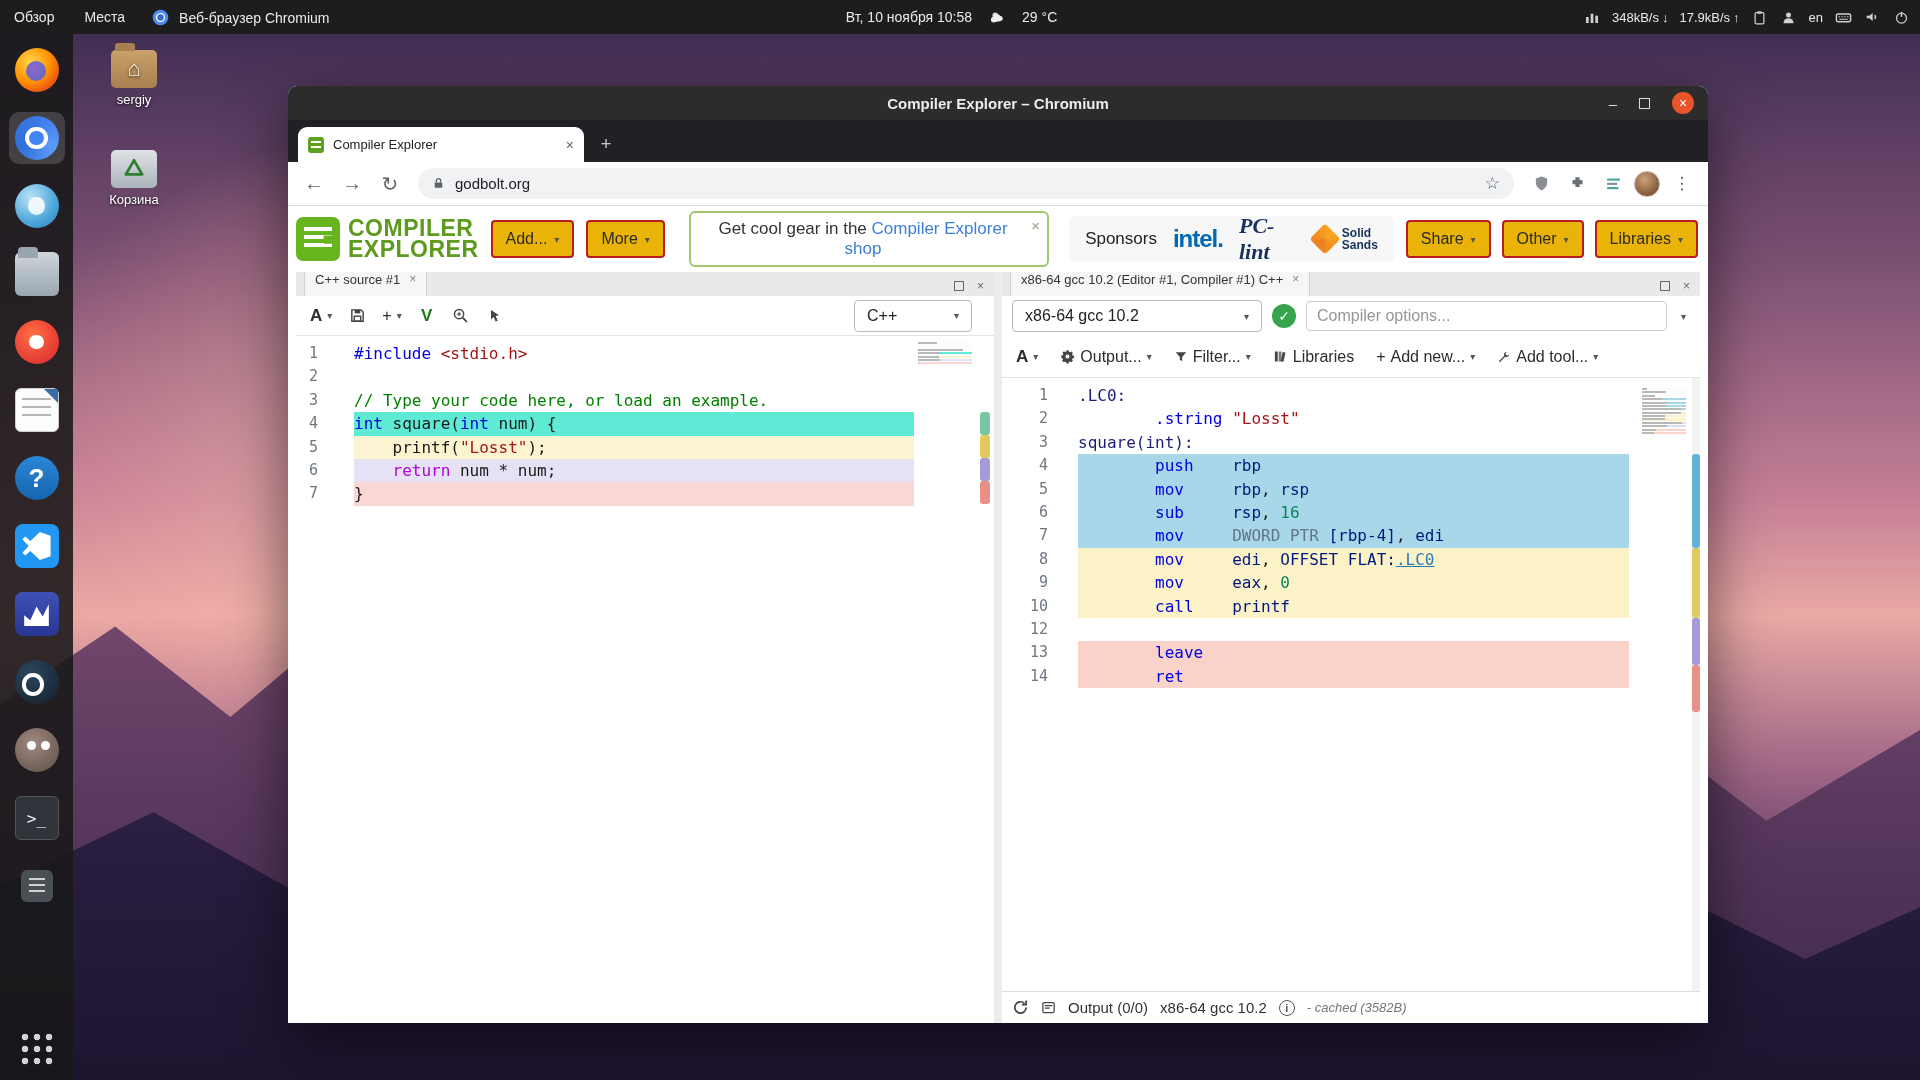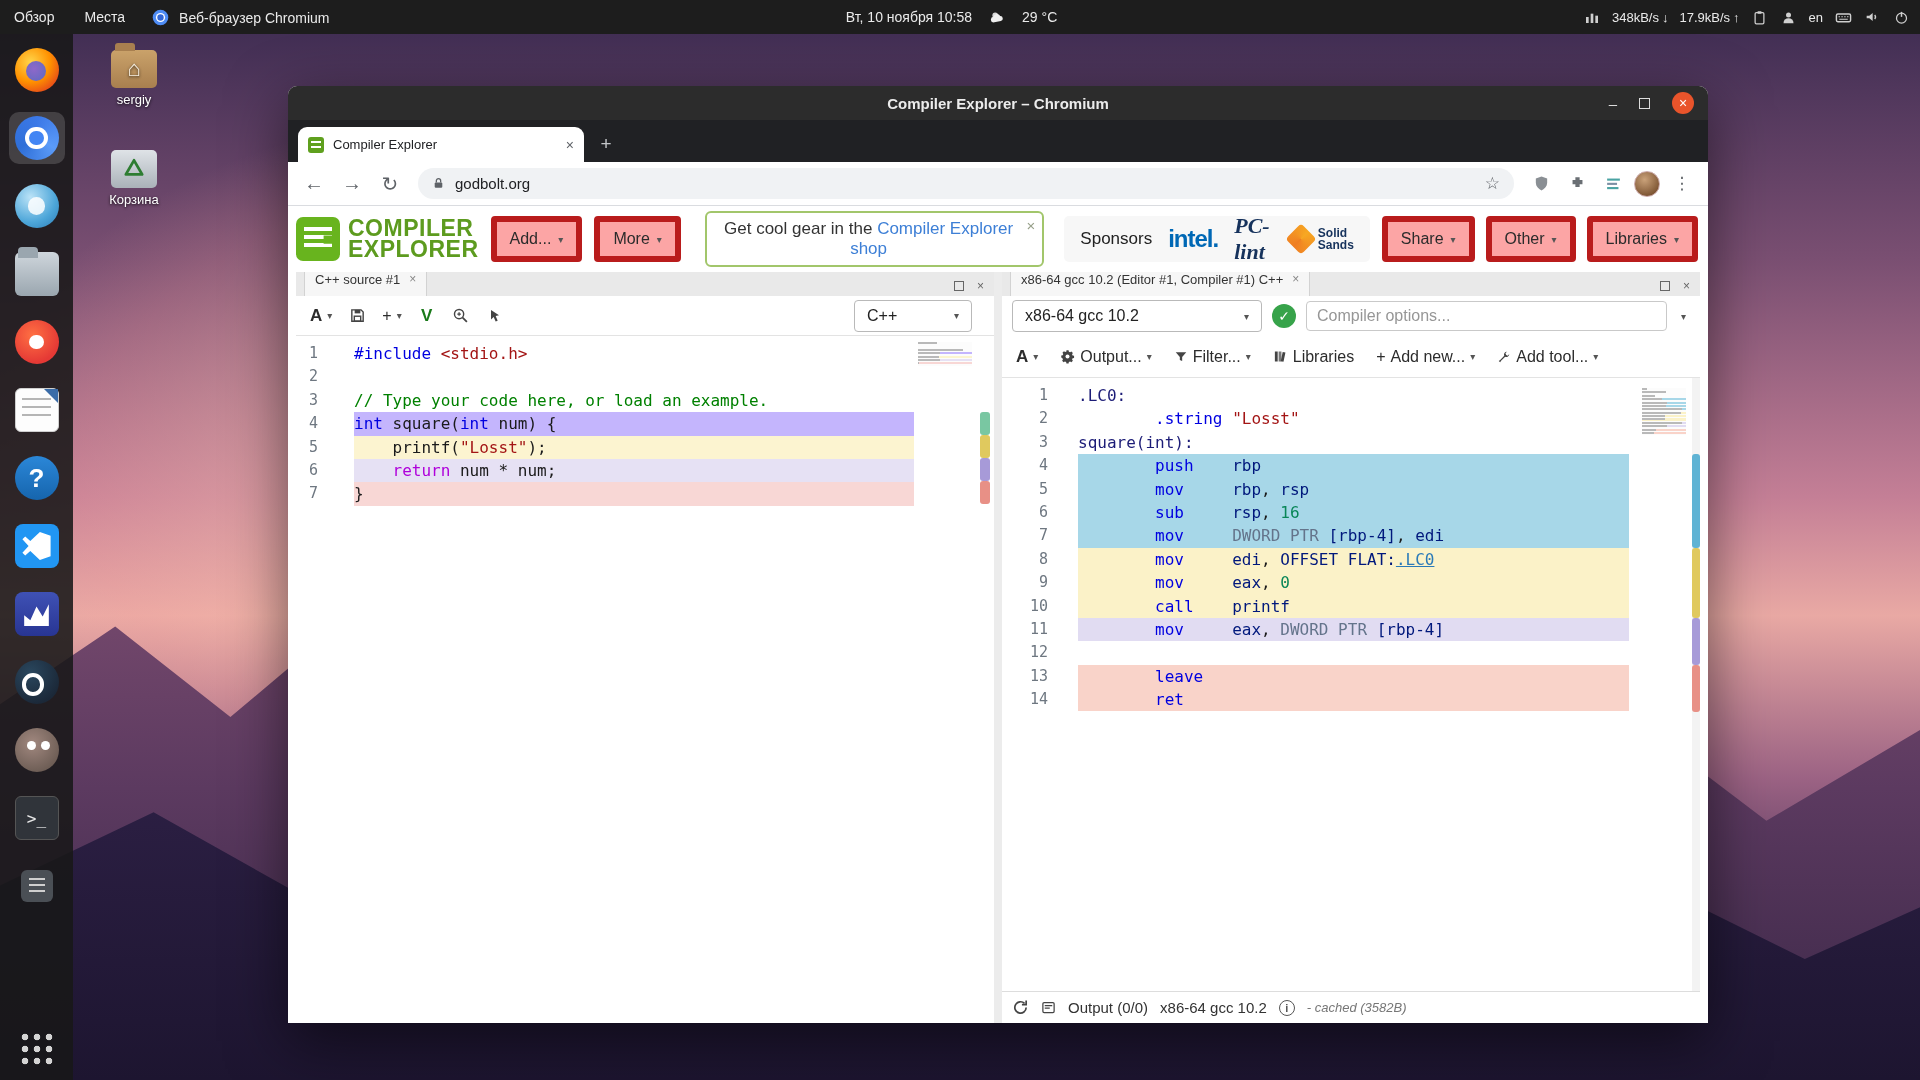--- a/index.html
+++ b/index.html
@@ -99,22 +99,22 @@
   #page{flex:1;background:#fff;display:flex;flex-direction:column;overflow:hidden}
 
   
   #ce-header{height:66px;display:flex;align-items:center;gap:12px;padding:0 8px;flex:none;background:#fff}
   .ce-logo{display:flex;align-items:center;gap:8px}
   .ce-logo-ic{width:44px;height:44px;border-radius:7px;background:#68b41e;position:relative}
   .ce-logo-ic::after{content:"";position:absolute;left:8px;top:10px;width:28px;height:24px;
     background:linear-gradient(180deg,#fff 0 4px,transparent 4px 8px,#fff 8px 12px,transparent 12px 16px,#fff 16px 20px,transparent 20px);
     clip-path:polygon(0 0,100% 0,100% 35%,70% 35%,70% 70%,100% 70%,100% 100%,0 100%)}
   .ce-logo-tx{font-size:23px;font-weight:bold;color:#5d9b1f;line-height:21px;letter-spacing:.5px}
-  .btn{display:inline-flex;align-items:center;gap:7px;padding:8px 13px;border:6px solid #b91c1c;border-radius:4px;
-    background:#fca5a5;color:#2b2b2b;font-size:16px;white-space:nowrap}
+  .btn{display:inline-flex;align-items:center;gap:7px;padding:8px 13px;border:2px solid #b91c1c;border-radius:4px;
+    background:#eab308;color:#2b2b2b;font-size:16px;white-space:nowrap}
   .caret{font-size:10px;color:#555}
   .ce-ad{position:relative;width:368px;min-height:56px;border:2px solid #a2c66b;border-radius:6px;padding:6px 26px 6px 14px;
     font-size:17px;color:#333;text-align:center;margin-left:12px}
   .ce-ad a{color:#3d7fd6;text-decoration:none}
   .ad-close{position:absolute;right:7px;top:4px;color:#97a089;font-size:15px}
   .sponsors{display:flex;align-items:center;gap:16px;background:#f7f7f7;border-radius:5px;padding:7px 16px;height:46px;margin-left:8px}
   .sp-label{font-size:17px;color:#222}
   .sp-intel{font-size:24px;font-weight:bold;color:#0068b5;letter-spacing:-1px}
   .sp-pclint{font-family:"Liberation Serif",serif;font-style:italic;font-weight:bold;font-size:22px;color:#16325c}
   .sp-solid{display:flex;align-items:center;gap:6px}
@@ -147,21 +147,21 @@
 
   
   .editor{flex:1;position:relative;overflow:hidden;background:#fff;font-family:"DejaVu Sans Mono",monospace;font-size:16px;padding-top:6px}
   .cl{display:flex;height:23.4px;line-height:23.4px;white-space:pre}
   .gut{flex:none;text-align:right;color:#6e7781;font-size:15px}
   #src-ed .gut{width:58px;padding-right:36px}
   #asm-ed .gut{width:76px;padding-right:30px}
   .ct{white-space:pre;display:inline-block}
   #src-ed .ct{width:560px}
   #asm-ed .ct{width:551px}
-  .shl-g{background:#c4b5fd}.shl-y{background:#fcf4d0}.shl-p{background:#e6e1f4}.shl-r{background:#f8d7d5}
+  .shl-g{background:#5eead4}.shl-y{background:#fcf4d0}.shl-p{background:#e6e1f4}.shl-r{background:#f8d7d5}
   .ahl-b{background:#a7d7e8}.ahl-y{background:#fbf2c8}.ahl-p{background:#e1dcf2}.ahl-r{background:#f9d3c9}
   .tk-pre,.tk-kw,.tk-dir,.tk-mn{color:#0000e0}
   .tk-ret{color:#af00db}
   .tk-com{color:#008000}
   .tk-str,.tk-inc{color:#a31515}
   .tk-pl{color:#1b1b1b}
   .tk-lbl{color:#1c1c77}
   .tk-reg,.tk-fn{color:#00187c}
   .tk-num{color:#098658}
   .tk-ptr{color:#64748b}
@@ -587,21 +587,20 @@
                 <div class="cl"><span class="gut">1</span><span class="ct"><span class="tk-lbl">.LC0:</span></span></div>
                 <div class="cl"><span class="gut">2</span><span class="ct"><span class="tk-pl">        </span><span class="tk-dir">.string</span><span class="tk-pl"> </span><span class="tk-str">"Losst"</span></span></div>
                 <div class="cl"><span class="gut">3</span><span class="ct"><span class="tk-lbl">square(int):</span></span></div>
                 <div class="cl"><span class="gut">4</span><span class="ct ahl-b"><span class="tk-pl">        </span><span class="tk-mn">push</span><span class="tk-pl">    </span><span class="tk-reg">rbp</span></span></div>
                 <div class="cl"><span class="gut">5</span><span class="ct ahl-b"><span class="tk-pl">        </span><span class="tk-mn">mov</span><span class="tk-pl">     </span><span class="tk-reg">rbp</span><span class="tk-pl">, </span><span class="tk-reg">rsp</span></span></div>
                 <div class="cl"><span class="gut">6</span><span class="ct ahl-b"><span class="tk-pl">        </span><span class="tk-mn">sub</span><span class="tk-pl">     </span><span class="tk-reg">rsp</span><span class="tk-pl">, </span><span class="tk-num">16</span></span></div>
                 <div class="cl"><span class="gut">7</span><span class="ct ahl-b"><span class="tk-pl">        </span><span class="tk-mn">mov</span><span class="tk-pl">     </span><span class="tk-ptr">DWORD PTR </span><span class="tk-reg">[rbp-4]</span><span class="tk-pl">, </span><span class="tk-reg">edi</span></span></div>
                 <div class="cl"><span class="gut">8</span><span class="ct ahl-y"><span class="tk-pl">        </span><span class="tk-mn">mov</span><span class="tk-pl">     </span><span class="tk-reg">edi</span><span class="tk-pl">, </span><span class="tk-reg">OFFSET FLAT:</span><span class="tk-link">.LC0</span></span></div>
                 <div class="cl"><span class="gut">9</span><span class="ct ahl-y"><span class="tk-pl">        </span><span class="tk-mn">mov</span><span class="tk-pl">     </span><span class="tk-reg">eax</span><span class="tk-pl">, </span><span class="tk-num">0</span></span></div>
                 <div class="cl"><span class="gut">10</span><span class="ct ahl-y"><span class="tk-pl">        </span><span class="tk-mn">call</span><span class="tk-pl">    </span><span class="tk-fn">printf</span></span></div>
-                <div class="cl"><span class="gut">11</span><span class="ct ahl-p"><span class="tk-pl">        </span><span class="tk-mn">mov</span><span class="tk-pl">     </span><span class="tk-reg">eax</span><span class="tk-pl">, </span><span class="tk-ptr">DWORD PTR </span><span class="tk-reg">[rbp-4]</span></span></div>
                 <div class="cl"><span class="gut">12</span></div>
                 <div class="cl"><span class="gut">13</span><span class="ct ahl-r"><span class="tk-pl">        </span><span class="tk-mn">leave</span></span></div>
                 <div class="cl"><span class="gut">14</span><span class="ct ahl-r"><span class="tk-pl">        </span><span class="tk-mn">ret</span></span></div>
               </div>
             <div class="minimap" id="asm-mini">
                 <div class="mm-row">
                   <div class="mm-bar" style="width: 5.25px;"></div>
                 </div>
                 <div class="mm-row">
                   <div class="mm-bar" style="width: 24.15px;"></div>

